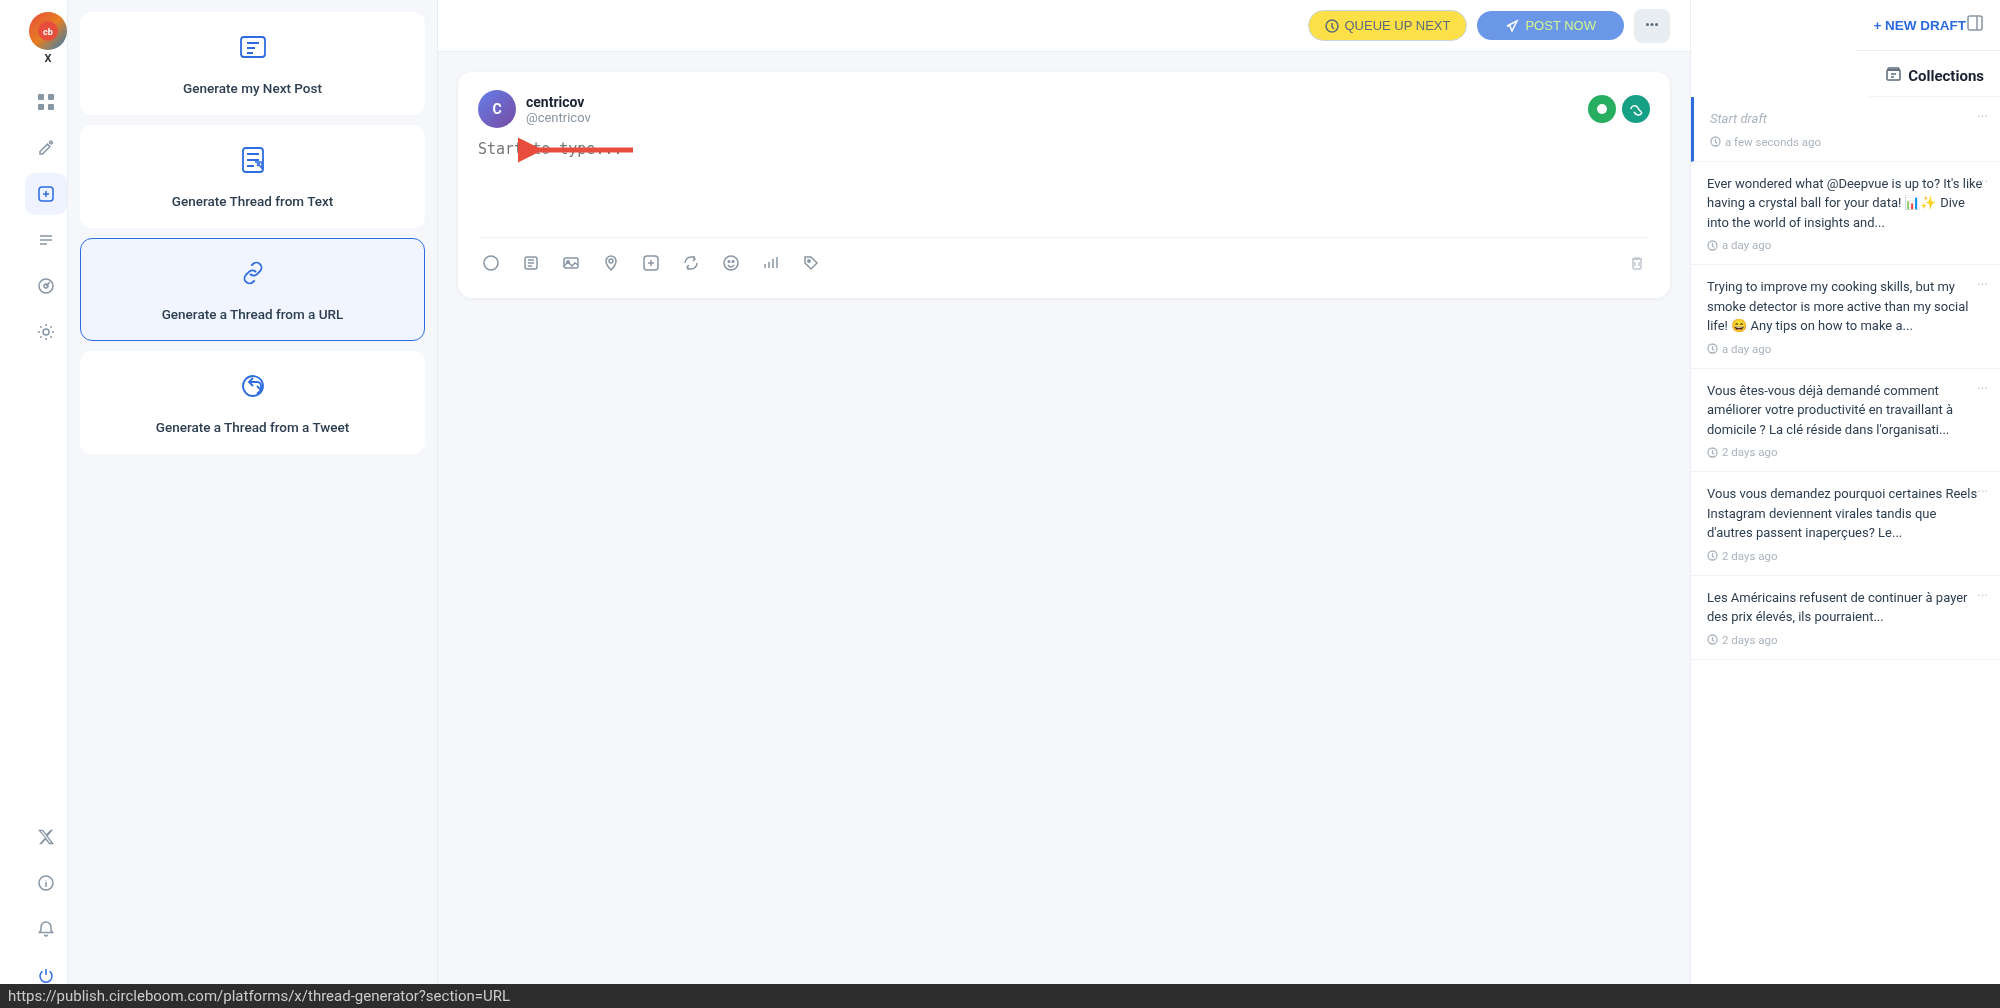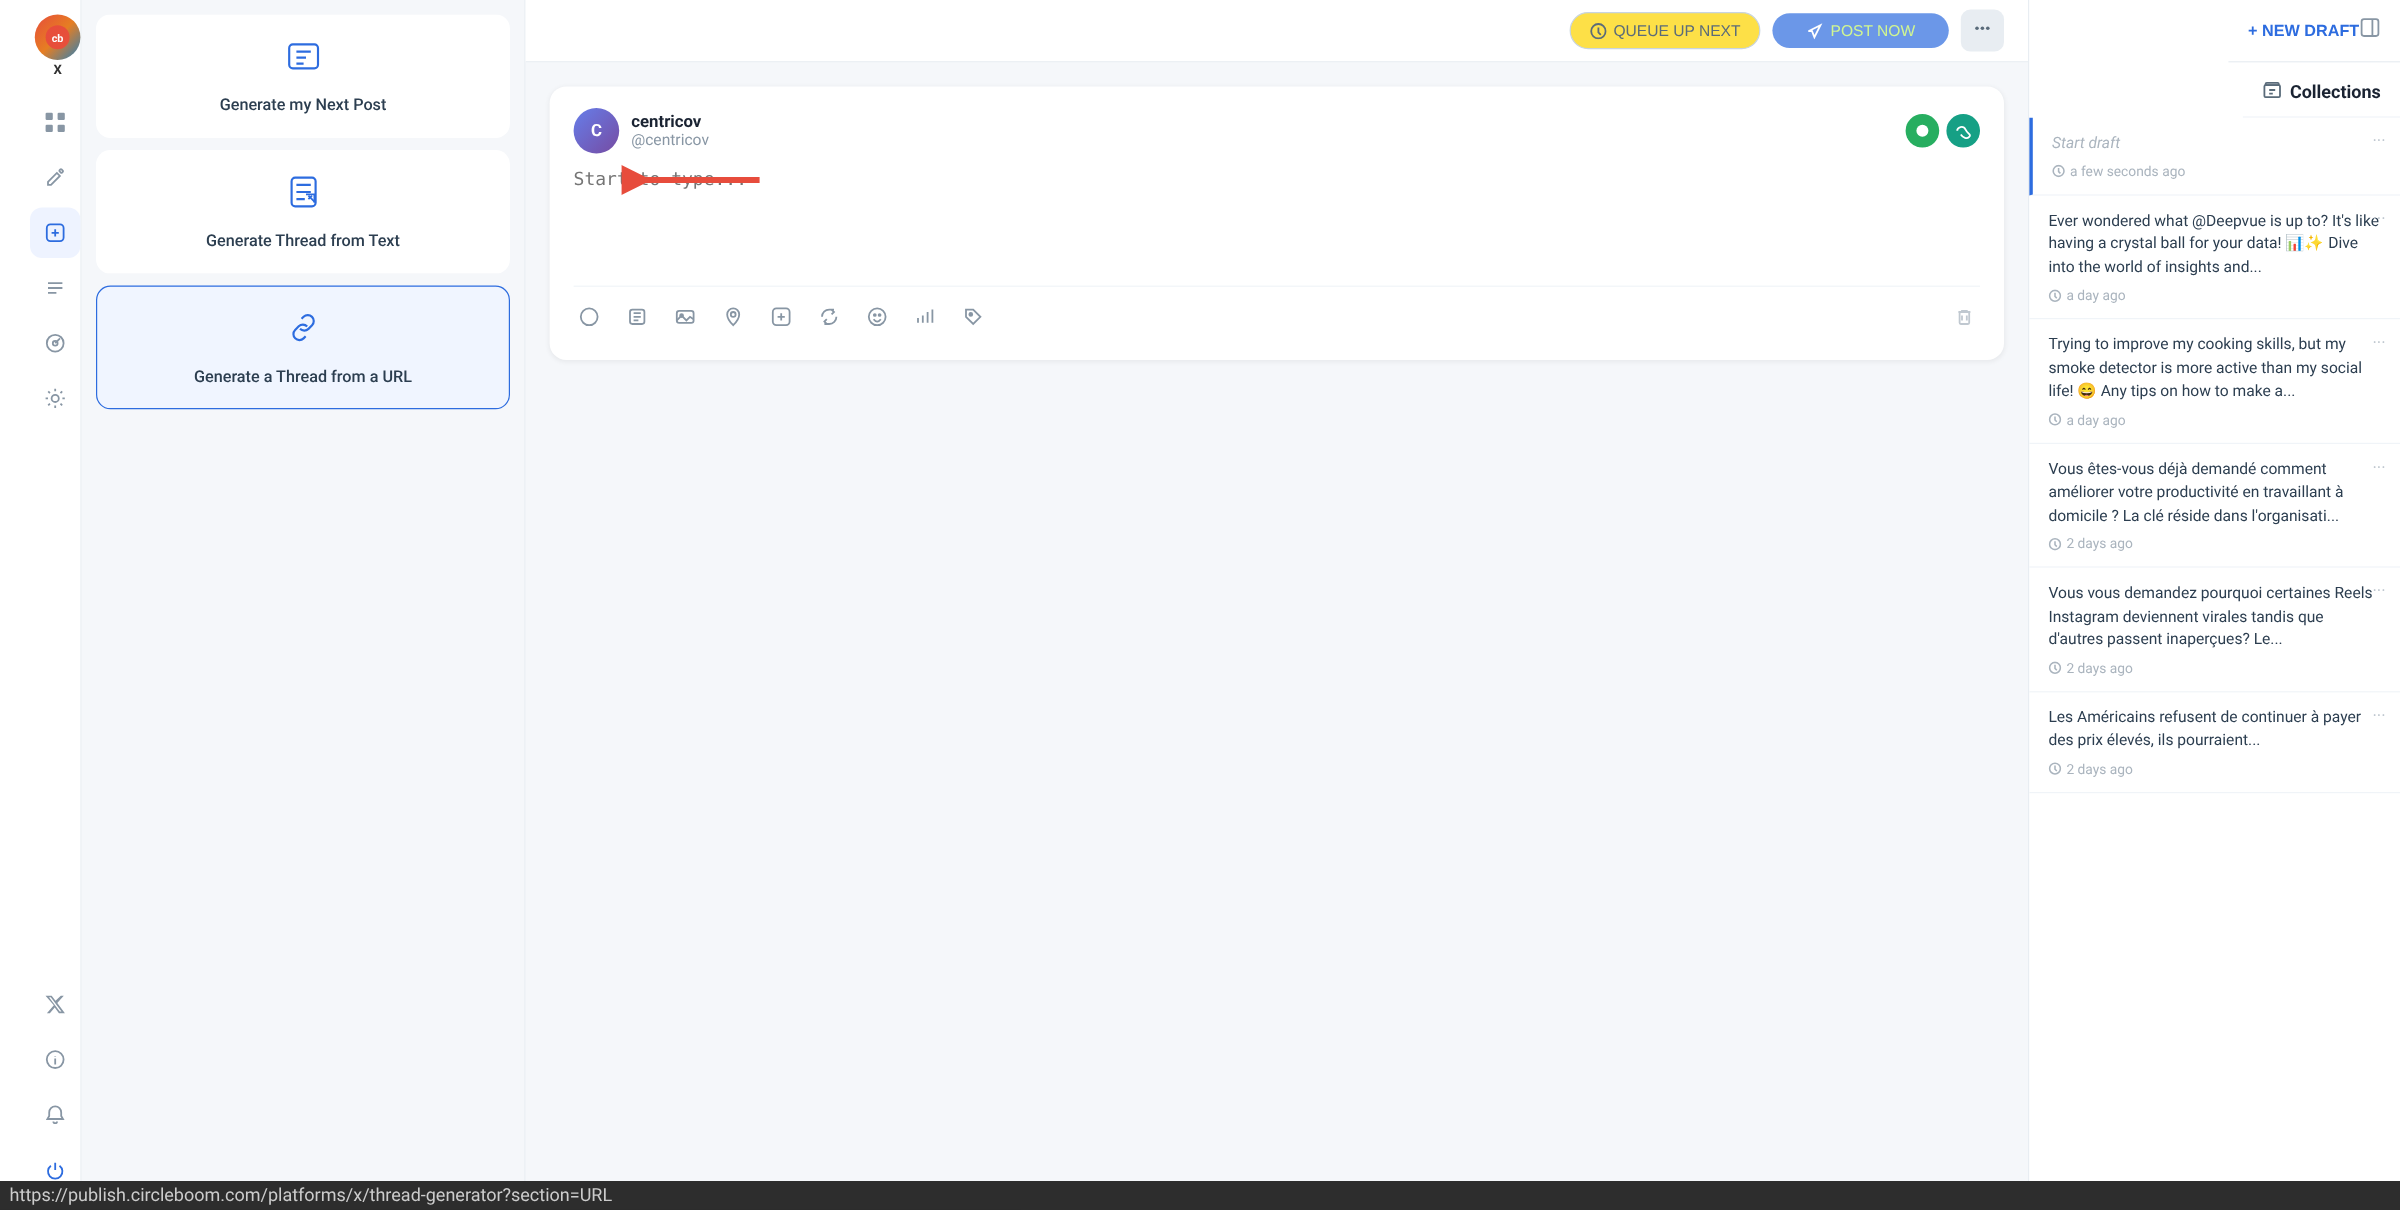--- a/index.html
+++ b/index.html
@@ -421,20 +421,31 @@
   <div class="ai-card active">
     <div class="ai-card-icon">
       <svg width="32" height="32" viewBox="0 0 32 32" fill="none" stroke="#2d6cdf" stroke-width="1.8">
         <path d="M13 17a5 5 0 0 0 7.07.07l3-3a5 5 0 0 0-7.07-7.07l-1.72 1.71"></path>
         <path d="M19 15a5 5 0 0 0-7.07-.07l-3 3a5 5 0 0 0 7.07 7.07l1.71-1.71"></path>
       </svg>
     </div>
     <div class="ai-card-label">Generate a Thread from a URL</div>
   </div>
 
+  <div class="ai-card">
+    <div class="ai-card-icon">
+      <svg width="32" height="32" viewBox="0 0 32 32" fill="none" stroke="#2d6cdf" stroke-width="1.8">
+        <path d="M16 8l-4 4 4 4"></path>
+        <path d="M12 12h8a4 4 0 0 1 4 4v4"></path>
+        <path d="M20 24l4-4-4-4"></path>
+        <circle cx="16" cy="16" r="10"></circle>
+      </svg>
+    </div>
+    <div class="ai-card-label">Generate a Thread from a Tweet</div>
+  </div>
 </div>
 
 <div class="main-content" style="position: relative;">
 
   <div style="position: absolute; left: 80px; top: 130px; z-index: 5; pointer-events: none;">
     <svg width="120" height="40" viewBox="0 0 120 40">
       <defs>
         <marker id="arrowhead" markerWidth="8" markerHeight="8" refX="4" refY="4" orient="auto">
           <polygon points="8,0 8,8 0,4" fill="#e74c3c"></polygon>
         </marker>

